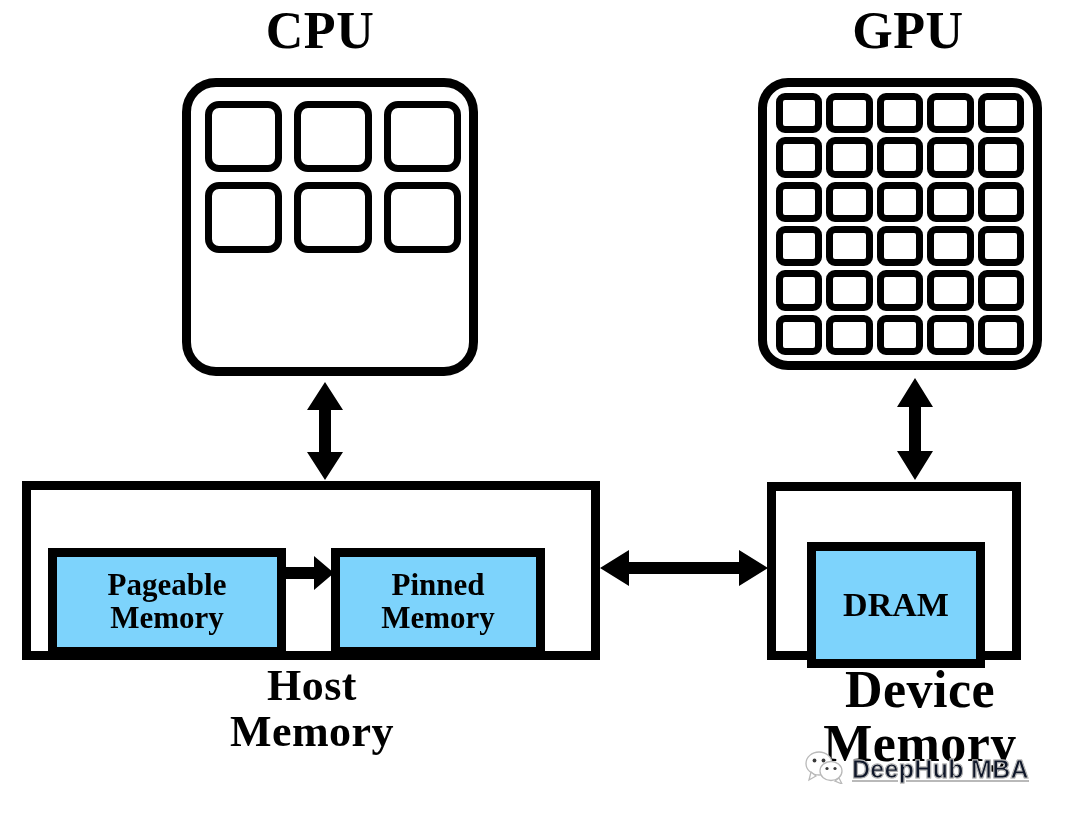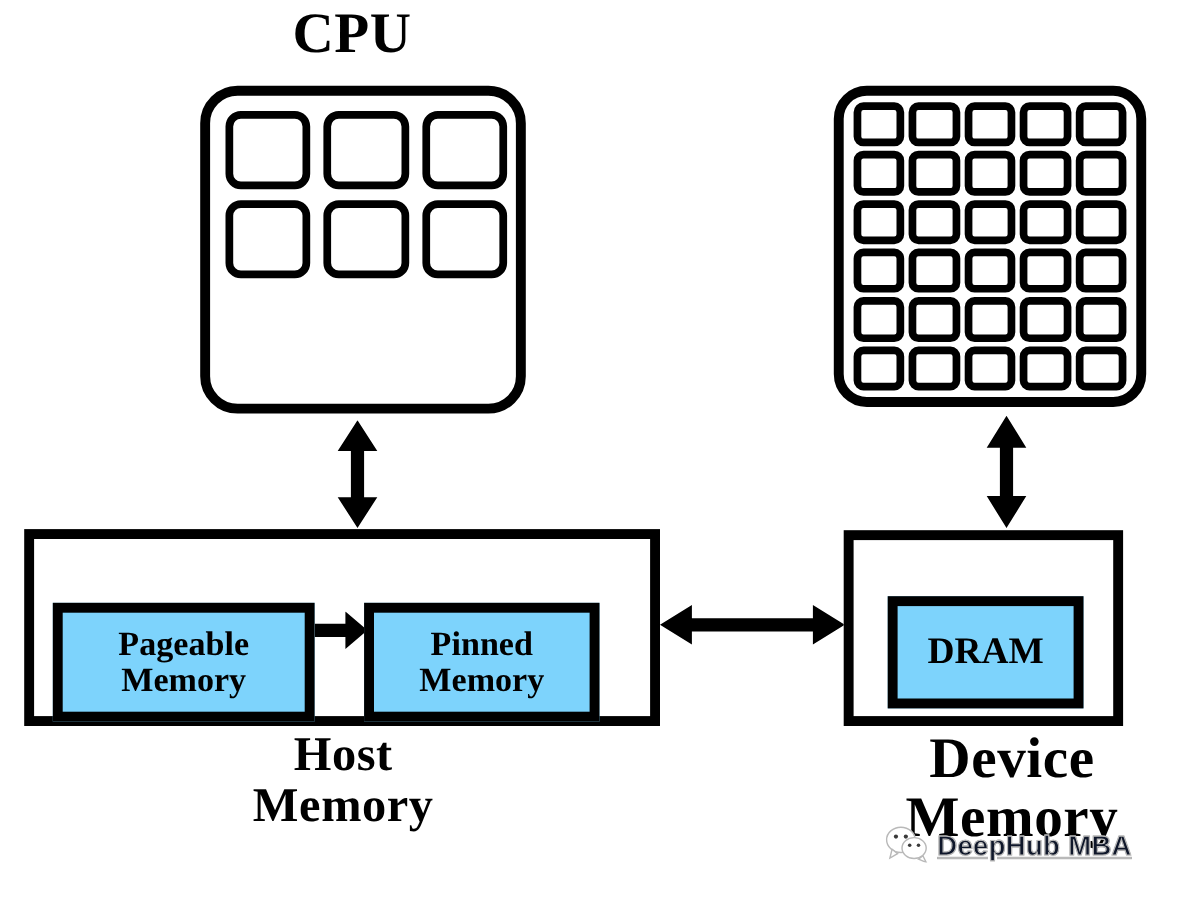--- a/index.html
+++ b/index.html
@@ -105,20 +105,21 @@
                 gap:10px 12px;">
       <div class="core" style="border-radius:14px;"></div>
       <div class="core" style="border-radius:14px;"></div>
       <div class="core" style="border-radius:14px;"></div>
       <div class="core" style="border-radius:14px;"></div>
       <div class="core" style="border-radius:14px;"></div>
       <div class="core" style="border-radius:14px;"></div>
     </div>
   </div>
 
+  <div class="lbl" style="left:760px; top:4px; width:296px; font-size:52px;">GPU</div>
 
   <div class="chip" style="left:758px; top:78px; width:284px; height:292px; border-radius:30px;">
     <div class="chip-grid" style="position:absolute; left:9px; top:6px; width:248px; height:262px;
                 grid-template-columns:repeat(5,1fr); grid-template-rows:repeat(6,1fr);
                 gap:4px 4px;">
       <div class="core" style="border-radius:9px;"></div>
       <div class="core" style="border-radius:9px;"></div>
       <div class="core" style="border-radius:9px;"></div>
       <div class="core" style="border-radius:9px;"></div>
       <div class="core" style="border-radius:9px;"></div>
@@ -184,21 +185,21 @@
 
   <div class="arrow" style="left:600px; top:546px; width:168px; height:44px;">
     <svg width="168" height="44" viewBox="0 0 168 44">
       <polygon points="0,22 29,4 29,16 139,16 139,4 168,22 139,40 139,28 29,28 29,40" fill="#000000"></polygon>
     </svg>
   </div>
 
   <div class="membox" style="left:767px; top:482px; width:254px; height:178px;">
   </div>
 
-  <div class="inner-box" style="left:807px; top:512px; width:178px; height:102px;">
+  <div class="inner-box" style="left:807px; top:512px; width:178px; height:126px;">
     <span class="inner-text" style="font-size:34px;">DRAM</span>
   </div>
 
   <div class="lbl" style="left:100px; top:663px; width:424px; font-size:44px; line-height:1.04;">Host
 Memory</div>
 
   <div class="lbl" style="left:770px; top:663px; width:300px; font-size:52px; line-height:1.04;">Device
 Memory</div>
 
   <div class="watermark" style="left:805px; top:750px;">

